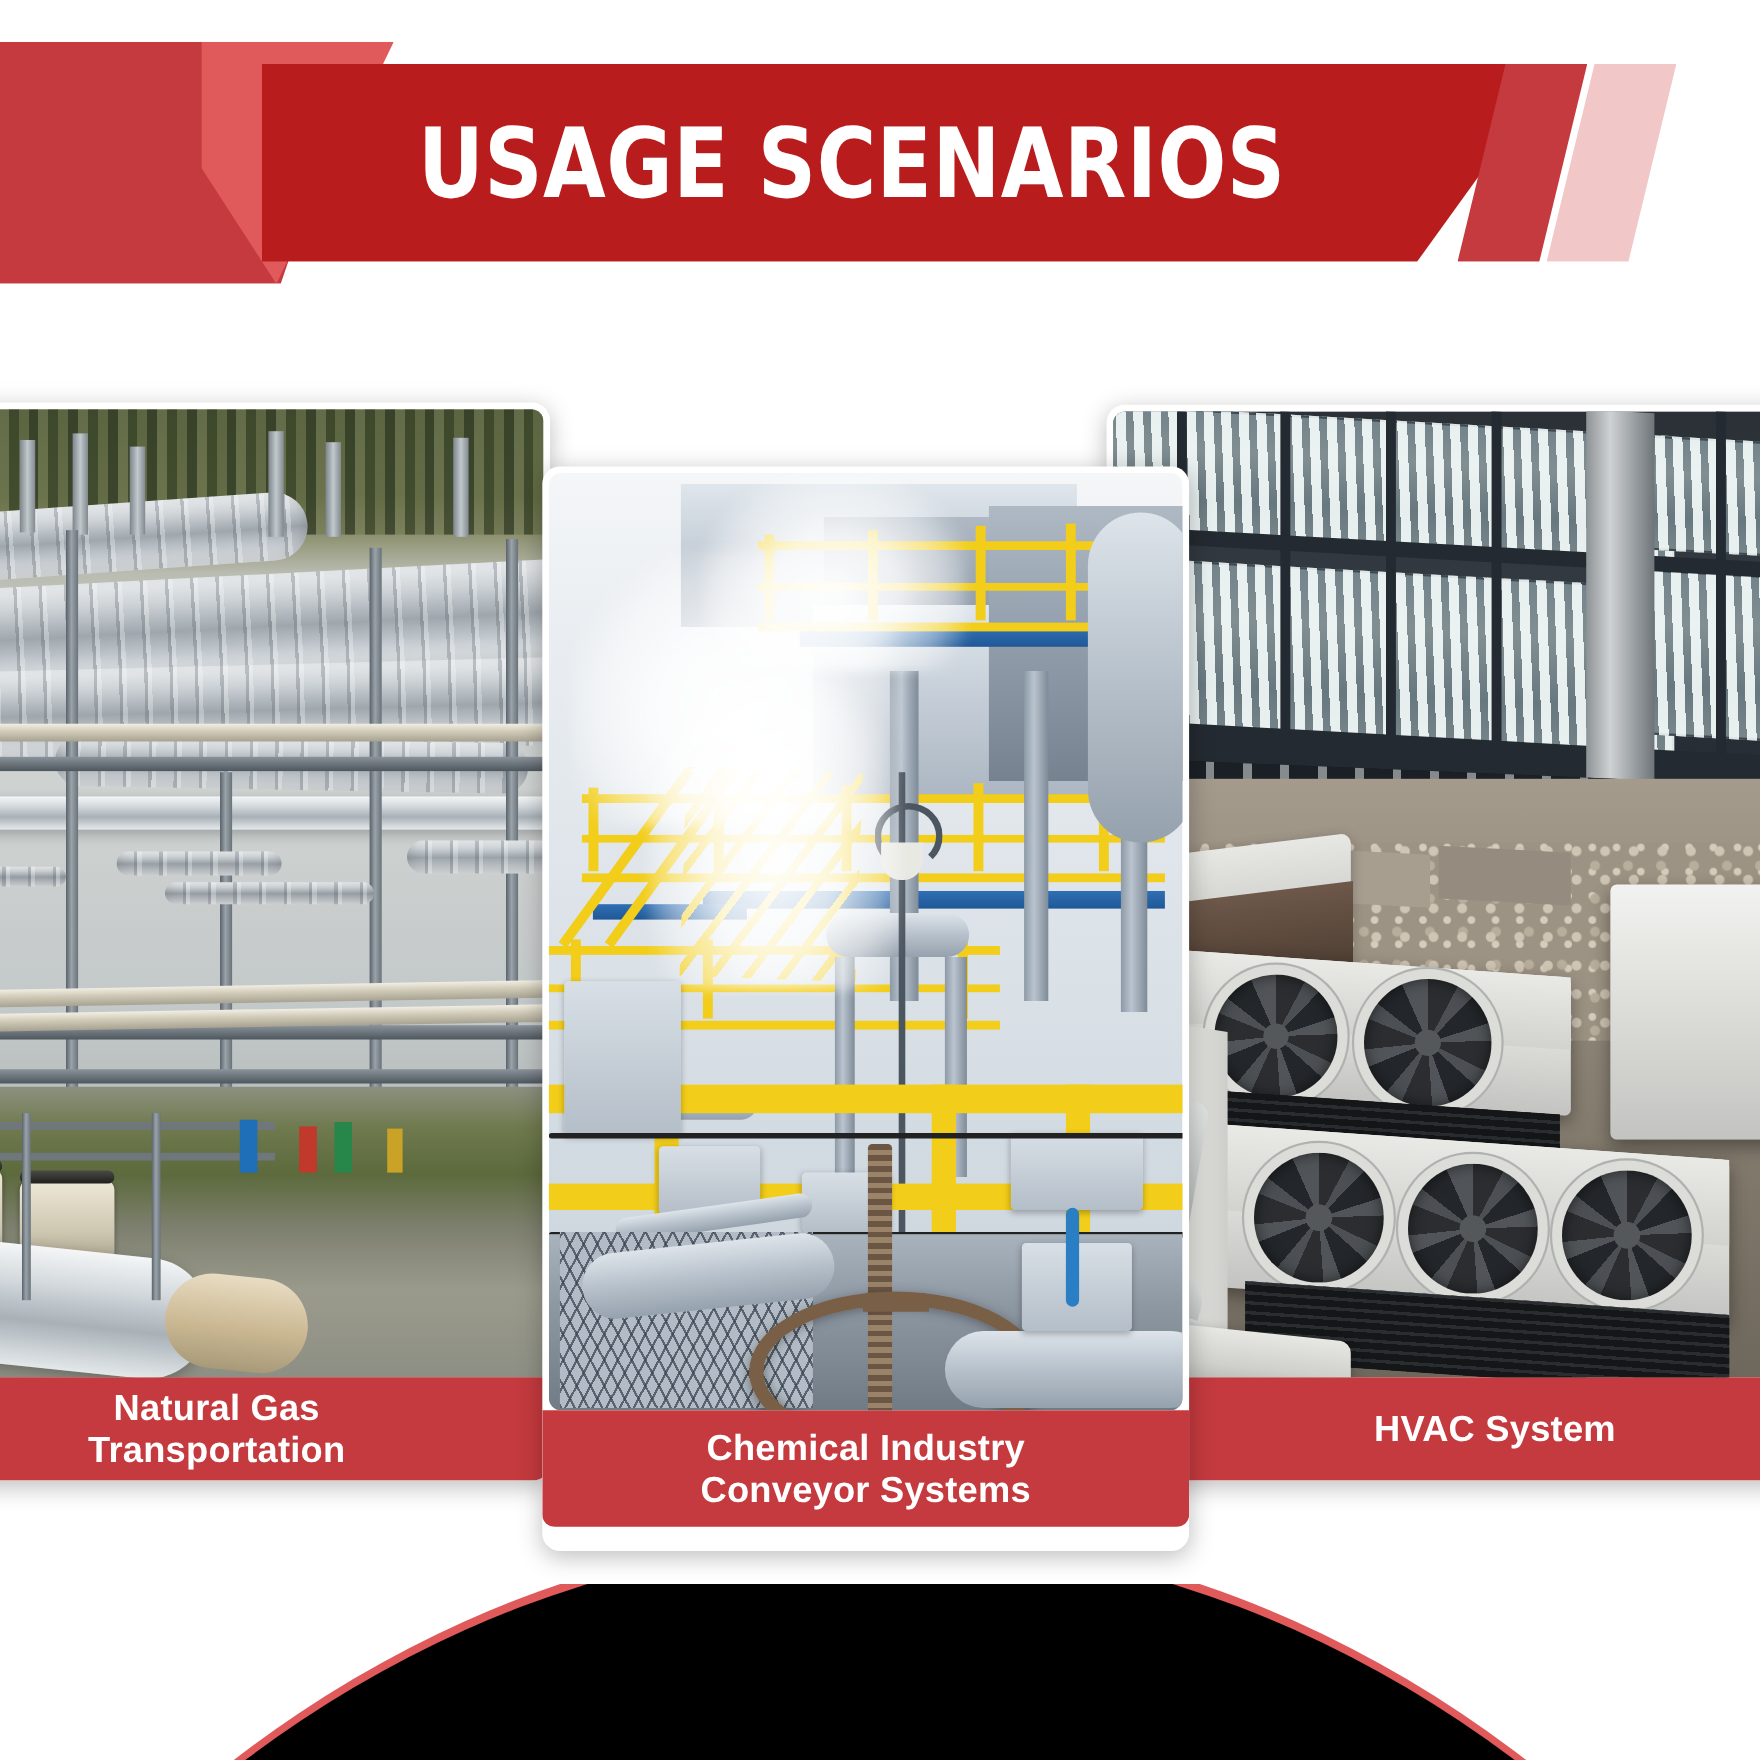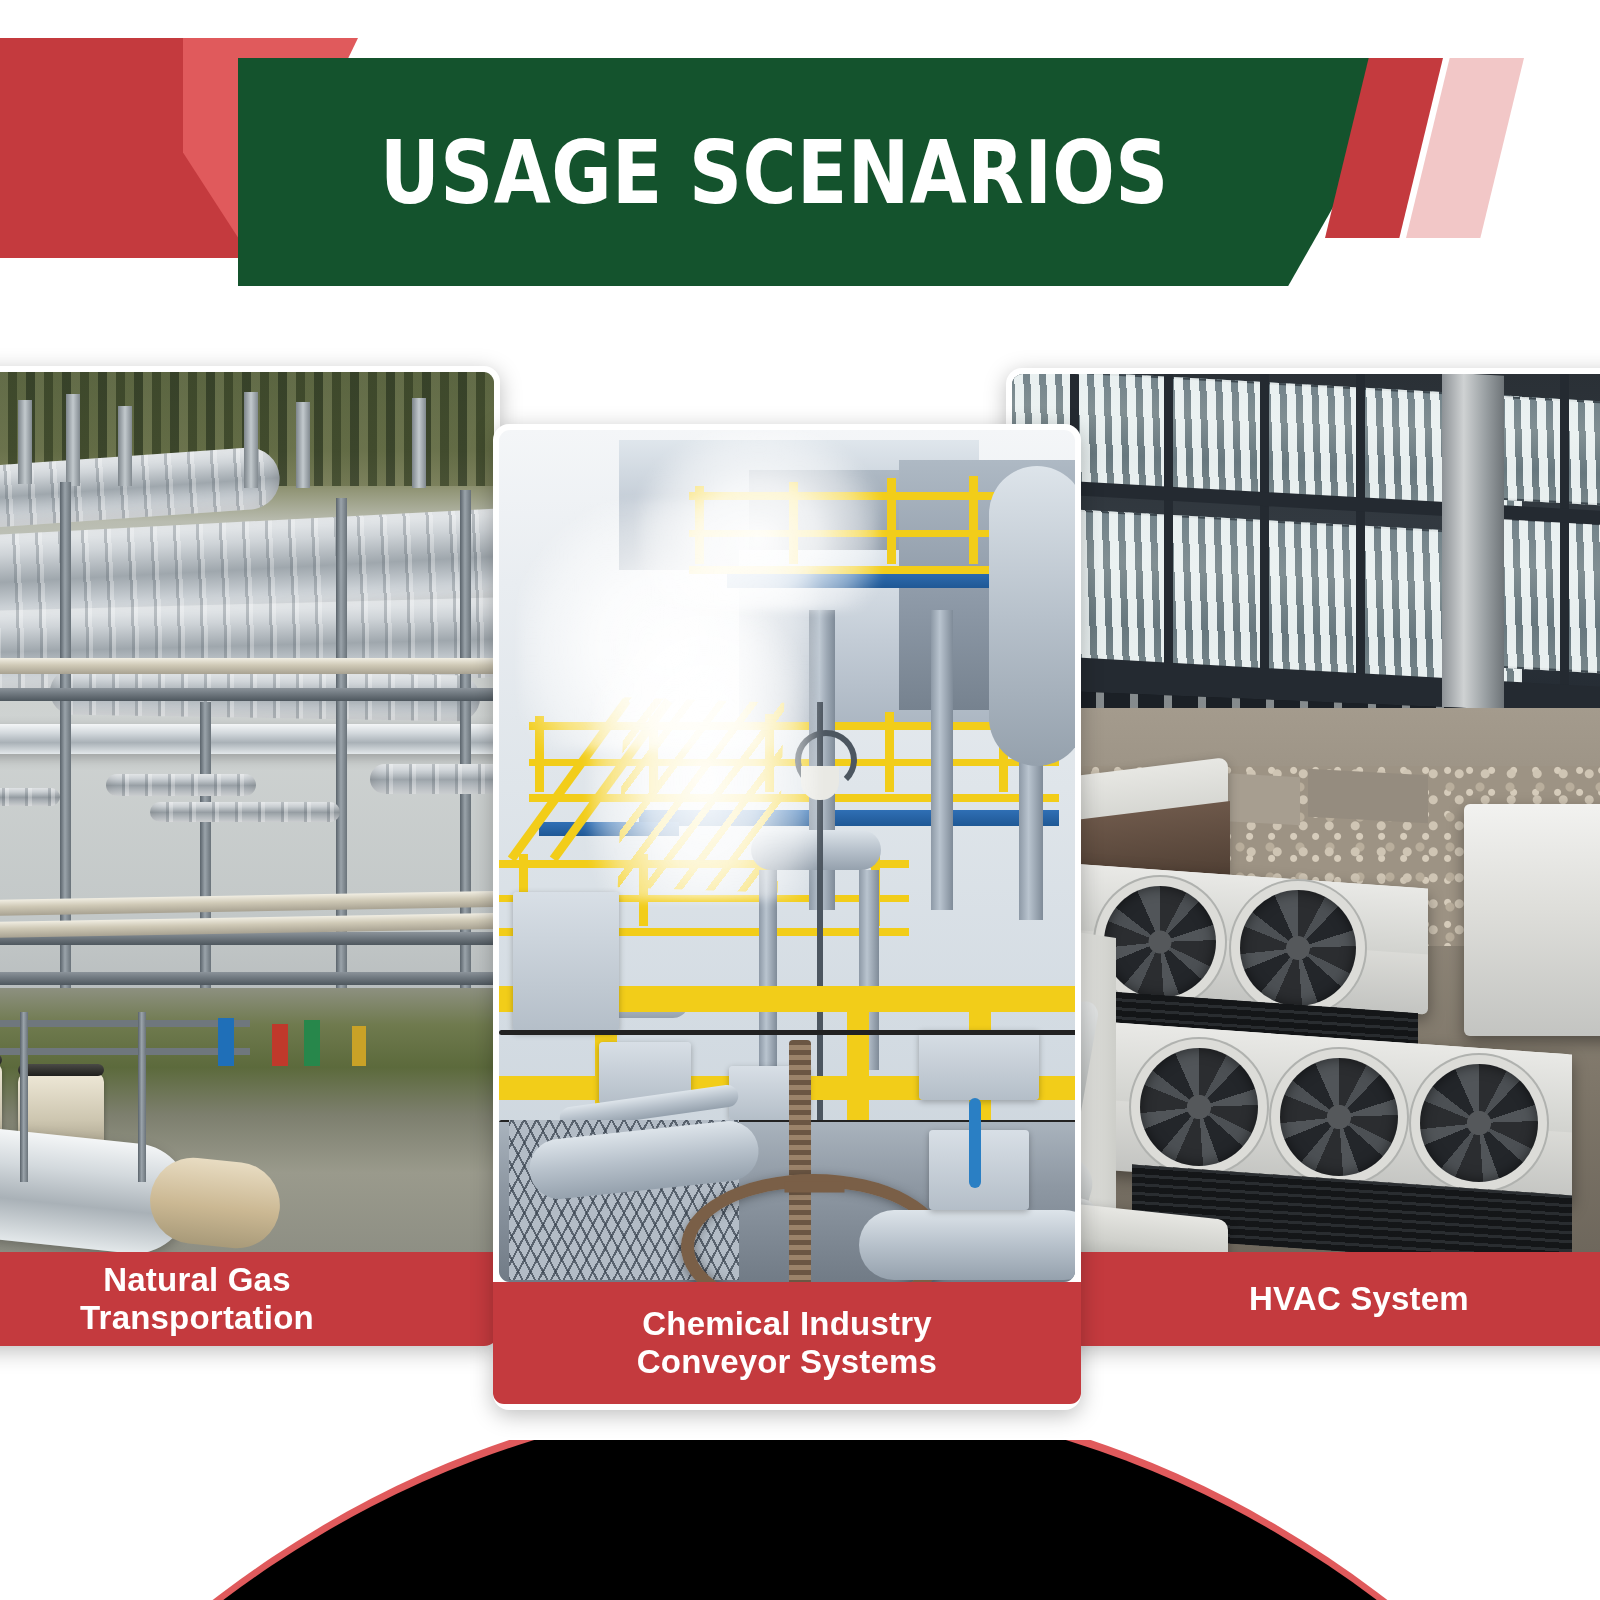--- a/index.html
+++ b/index.html
@@ -42,22 +42,22 @@
     height: 220px;
     background: #E05A5C;
     clip-path: polygon(0 0, 100% 0, 39% 100%, 0 52%);
   }
   
   .hdr-black-bar {
     position: absolute;
     left: 238px;
     top: 58px;
     width: 1180px;
-    height: 228px;
-    background: #14532d;
+    height: 180px;
+    background: #b91c1c;
     clip-path: polygon(0 0, 100% 0, 89% 100%, 0 100%);
     display: flex;
     align-items: center;
   }
   .hdr-title {
     color: #ffffff;
     font-family: "Liberation Sans Narrow", "DejaVu Sans Condensed", "Liberation Sans", sans-serif;
     font-weight: 700;
     font-size: 88px;
     letter-spacing: 0.5px;
@@ -135,21 +135,21 @@
   
   #card-chem {
     left: 493px;
     top: 424px;
     width: 588px;
     height: 986px;
     z-index: 5;
   }
   #card-chem .card-photo { height: 852px; }
   #card-chem .card-label {
-    height: 122px; font-size: 33px;
+    height: 106px; font-size: 33px;
     border-radius: 0 0 11px 11px;
     margin: 0 -6px 0 -6px;
     width: calc(100% + 12px);
   }
 
   
   #card-hvac {
     left: 1006px;
     top: 368px;
     width: 700px;

